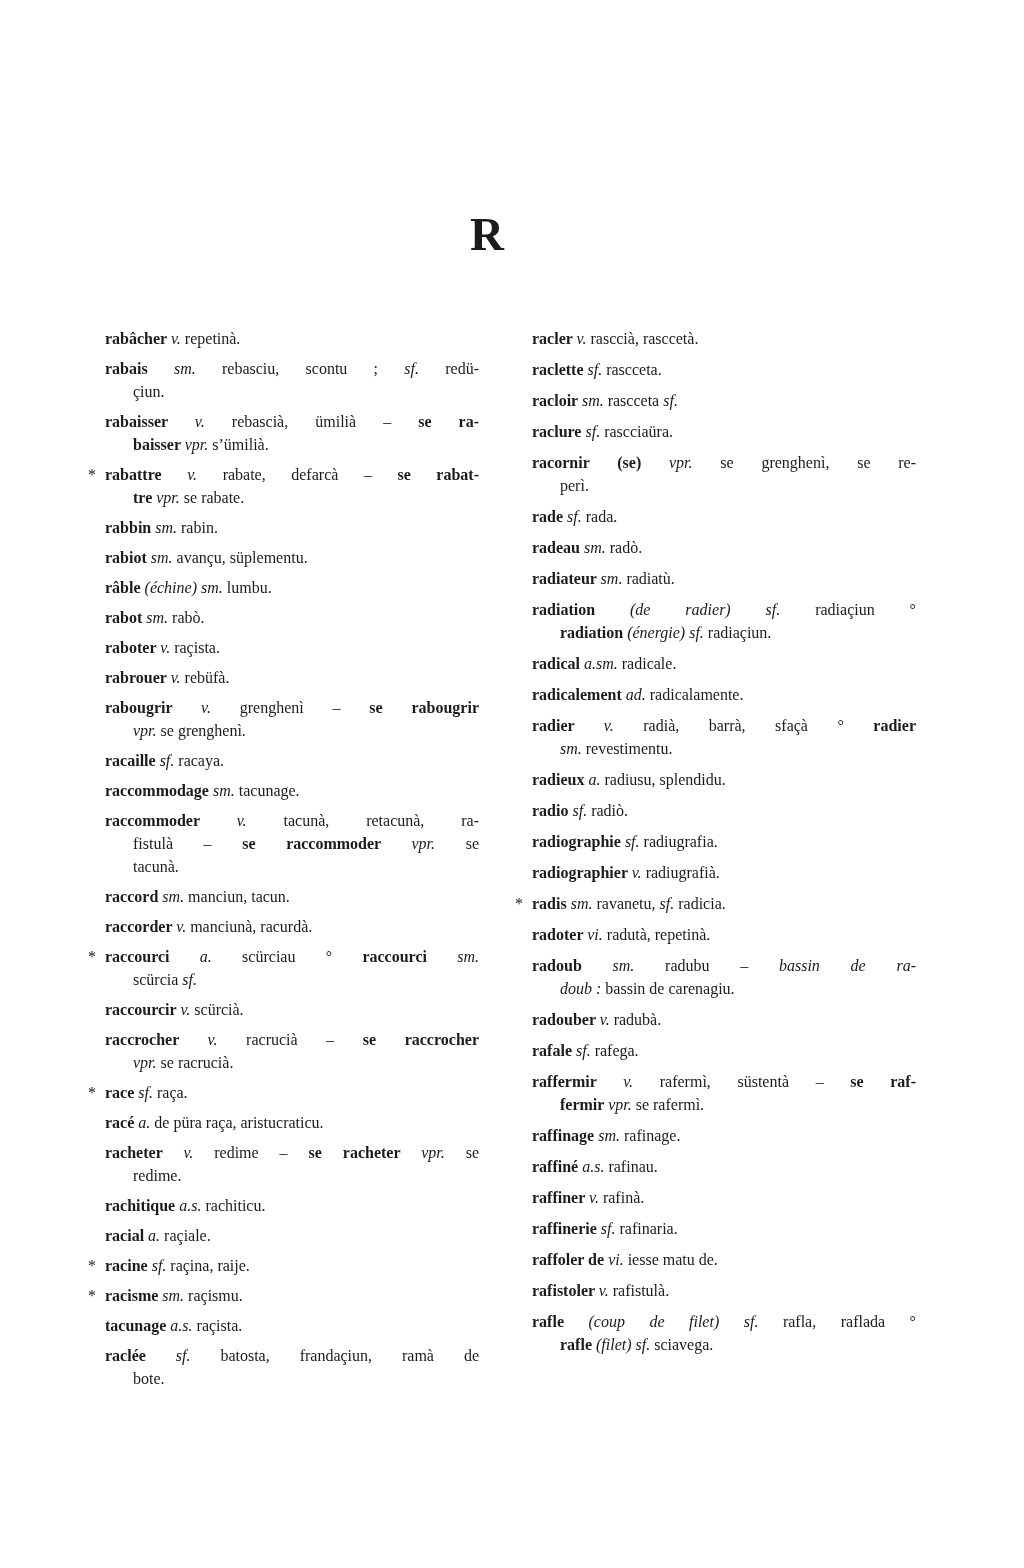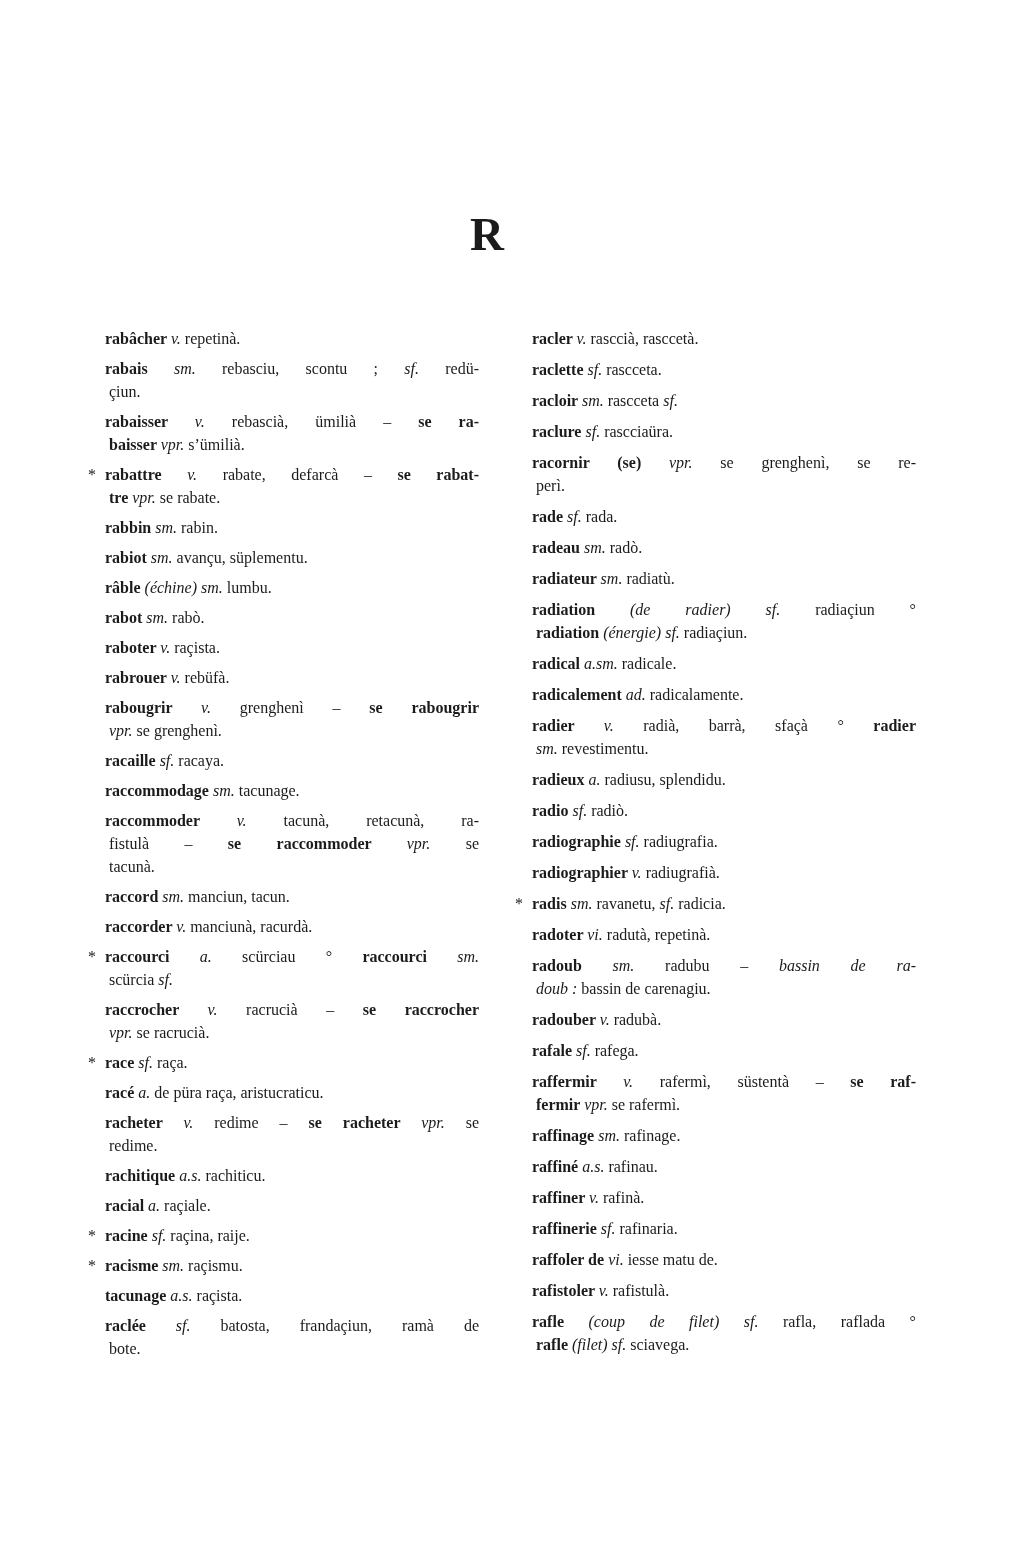--- a/index.html
+++ b/index.html
@@ -11,21 +11,21 @@
   .letter{
     position:absolute;left:470px;top:211px;
     font-size:47px;font-weight:700;line-height:1;
   }
   .col{position:absolute;top:327px;font-size:16px;line-height:23px;}
   .col-left{left:105px;width:374px;}
   .col-right{left:532px;width:384px;}
   .entry{position:relative;margin-bottom:7px;}
   .col-right .entry{margin-bottom:8px;}
   .line{text-align:justify;text-align-last:justify;hyphens:none;}
-  .line.cont{margin-left:4px;}
+  .line.cont{margin-left:28px;}
   .line.last{text-align:left;text-align-last:left;}
   .s-b{font-weight:700;}
   .s-i{font-style:italic;}
   .star{position:absolute;left:-17px;top:0;}
 </style>
 </head>
 <body>
 
 <div class="letter">R</div>
 
@@ -84,20 +84,23 @@
     </div>
     <div class="entry">
       <div class="line last"><span class="s-b">raccorder </span><span class="s-i">v.</span><span class="s-n"> manciunà, racurdà.</span></div>
     </div>
     <div class="entry">
       <span class="star">*</span>
       <div class="line"><span class="s-b">raccourci </span><span class="s-i">a.</span><span class="s-n"> scürciau ° </span><span class="s-b">raccourci </span><span class="s-i">sm.</span></div>
       <div class="line cont last"><span class="s-n">scürcia </span><span class="s-i">sf.</span></div>
     </div>
     <div class="entry">
+      <div class="line last"><span class="s-b">raccourcir </span><span class="s-i">v.</span><span class="s-n"> scürcià.</span></div>
+    </div>
+    <div class="entry">
       <div class="line"><span class="s-b">raccrocher </span><span class="s-i">v.</span><span class="s-n"> racrucià – </span><span class="s-b">se raccrocher</span></div>
       <div class="line cont last"><span class="s-i">vpr.</span><span class="s-n"> se racrucià.</span></div>
     </div>
     <div class="entry">
       <span class="star">*</span>
       <div class="line last"><span class="s-b">race </span><span class="s-i">sf.</span><span class="s-n"> raça.</span></div>
     </div>
     <div class="entry">
       <div class="line last"><span class="s-b">racé </span><span class="s-i">a.</span><span class="s-n"> de püra raça, aristucraticu.</span></div>
     </div>

